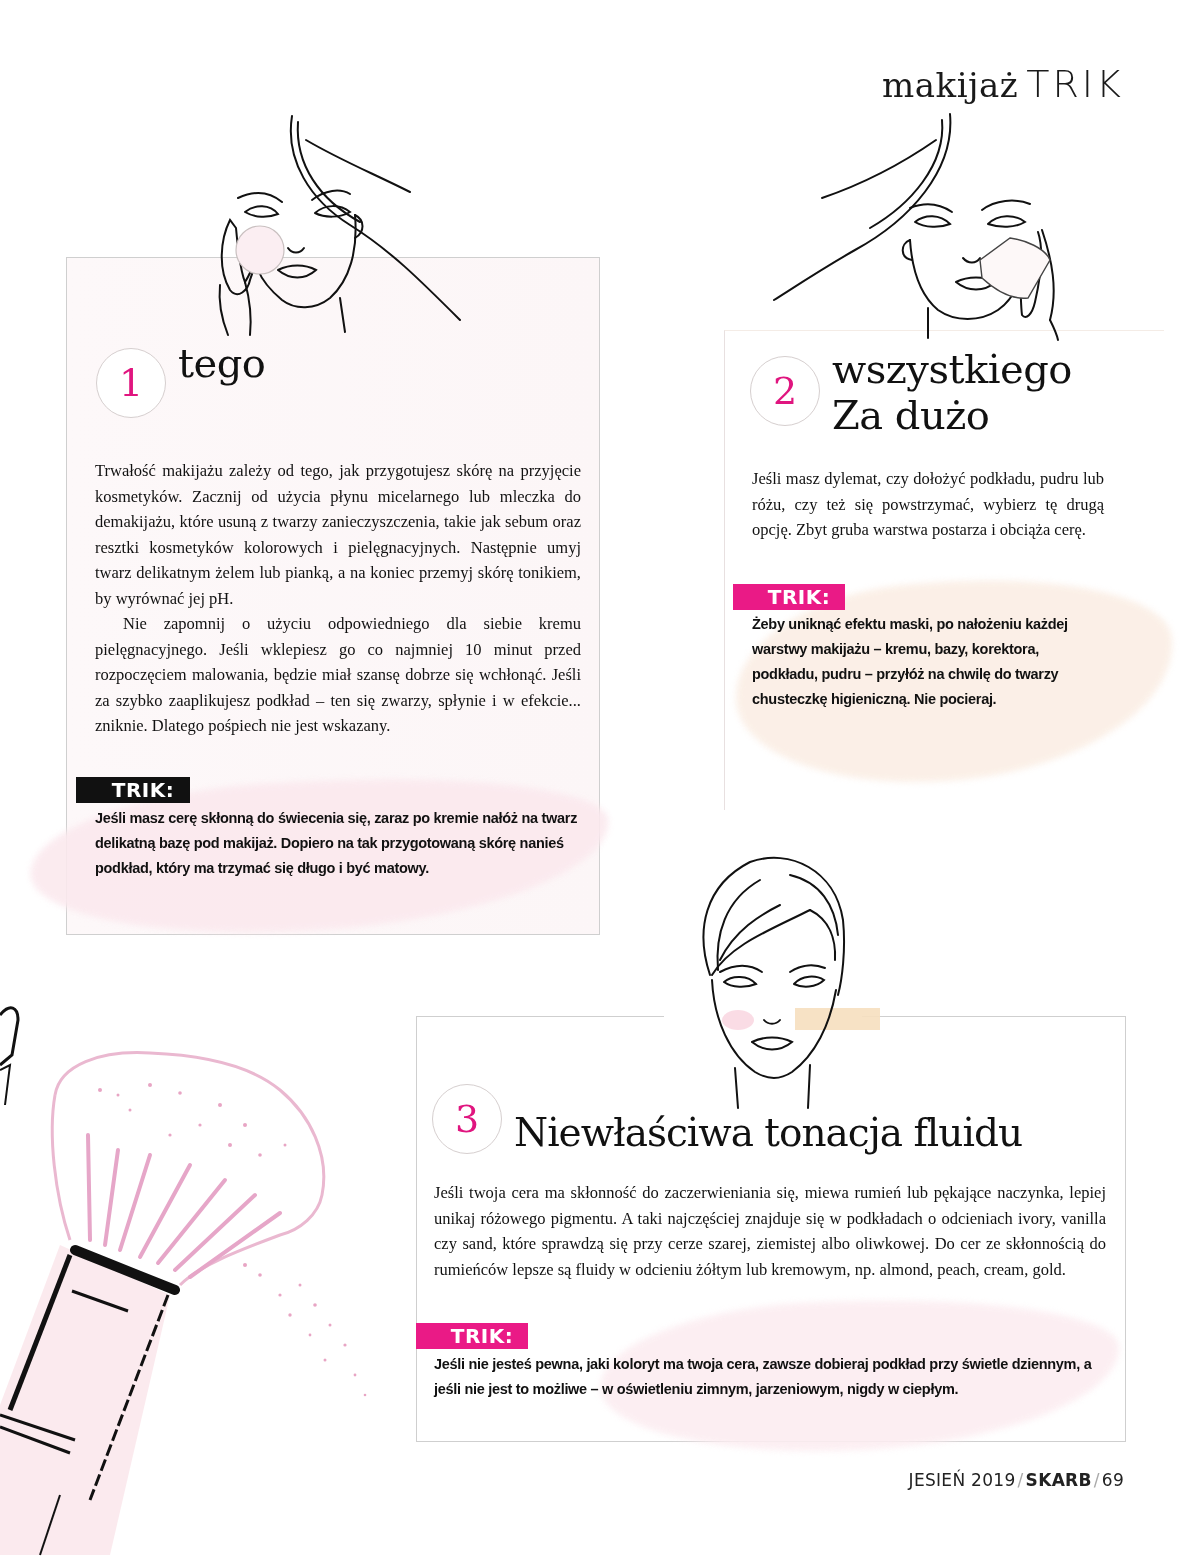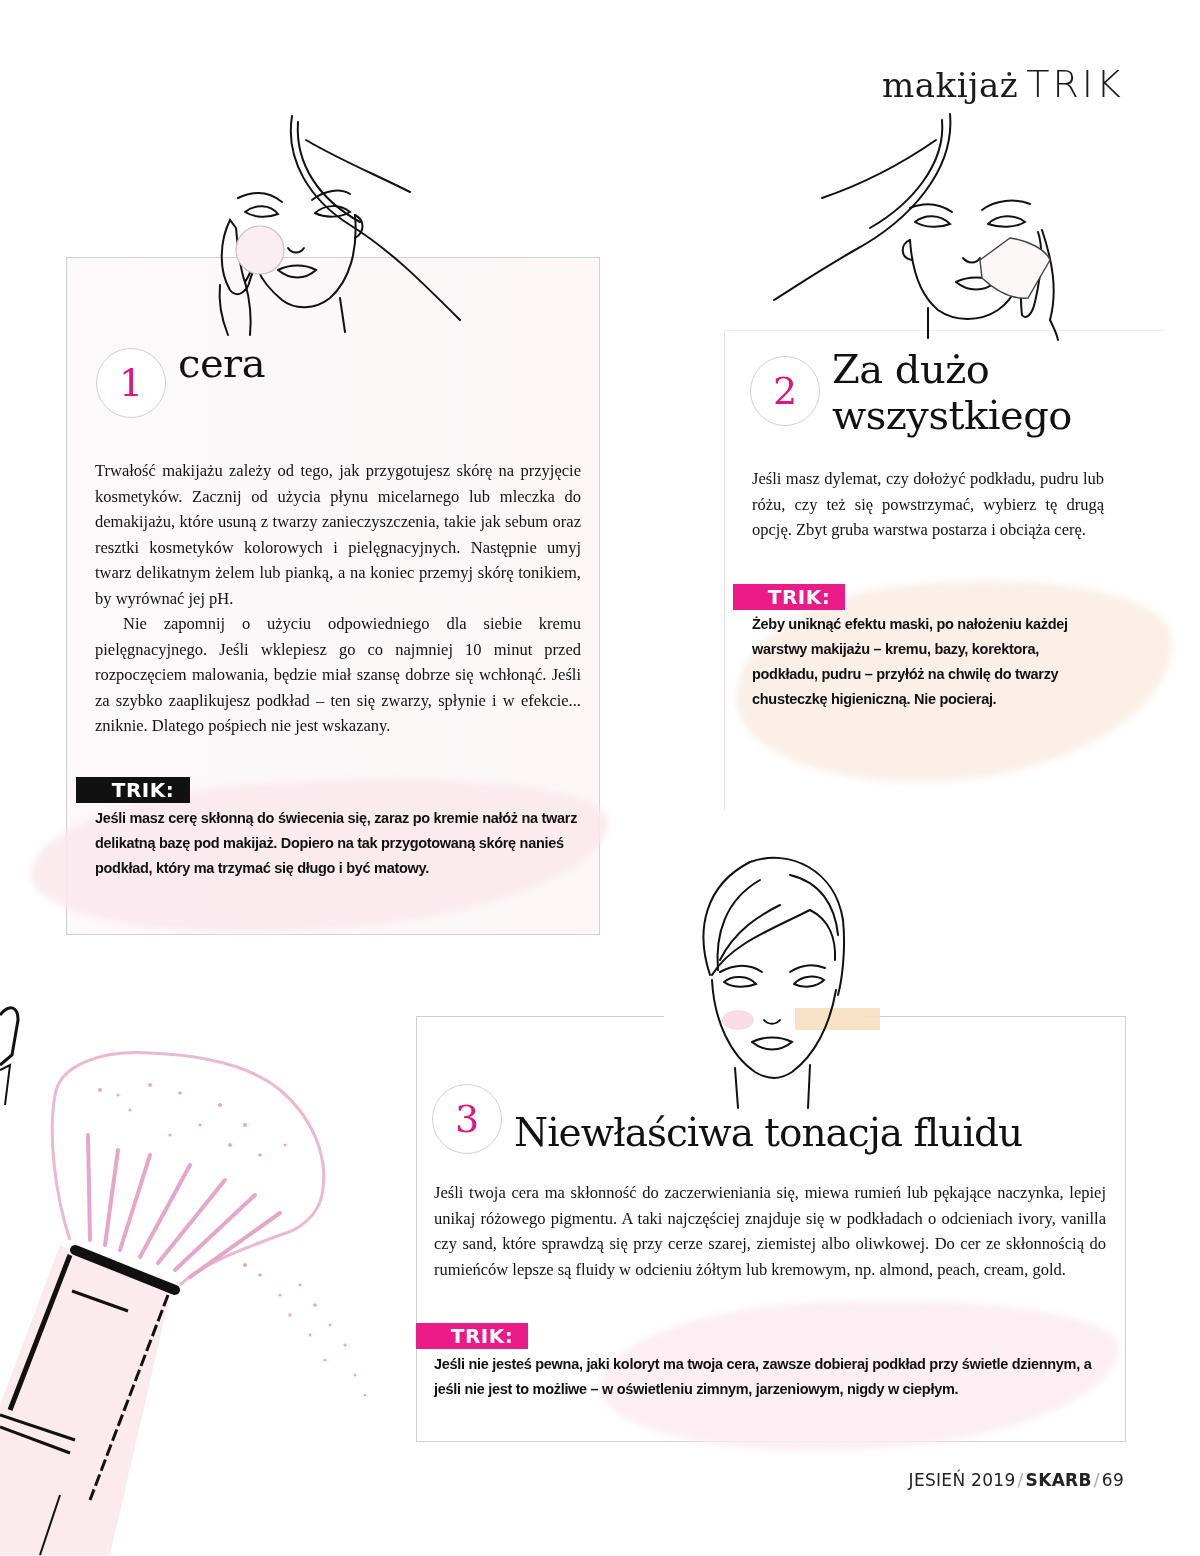--- a/index.html
+++ b/index.html
@@ -79,21 +79,21 @@
 
     <path d="M30 110 C 20 130, 18 160, 30 180 C 38 190, 48 180, 50 170 C 55 155, 60 145, 62 138 C 55 150, 50 165, 45 172 C 40 160, 38 140, 36 118 Z"></path>
     <path d="M45 172 C 50 190, 52 205, 50 225"></path>
     <path d="M20 175 C 18 195, 22 210, 28 225"></path>
   </g>
   <circle cx="60" cy="140" r="24" fill="#fbeef2" stroke="#c9c0c0" stroke-width="1.2"></circle>
 </svg>
 
 <div class="num-circle" style="left:96px; top:348px;">1</div>
 <div class="title" style="left:178px; top:340px;">
-  <div>cera</div>
+  <div>tego</div>
 </div>
 
 <div class="body-text" style="left:95px; top:458px; width:486px;">
   <p>Trwałość makijażu zależy od tego, jak przygotujesz skórę na przyjęcie kosmetyków. Zacznij od użycia płynu micelarnego lub mleczka do demakijażu, które usuną z twarzy zanieczyszczenia, takie jak sebum oraz resztki kosmetyków kolorowych i pielęgnacyjnych. Następnie umyj twarz delikatnym żelem lub pianką, a na koniec przemyj skórę tonikiem, by wyrównać jej pH.</p>
   <p class="indent">Nie zapomnij o użyciu odpowiedniego dla siebie kremu pielęgnacyjnego. Jeśli wklepiesz go co najmniej 10 minut przed rozpoczęciem malowania, będzie miał szansę dobrze się wchłonąć. Jeśli za szybko zaaplikujesz podkład – ten się zwarzy, spłynie i w efekcie... zniknie. Dlatego pośpiech nie jest wskazany.</p>
 </div>
 
 <div class="trik-badge trik-black" style="left:76px; top:777px; width:114px;">TRIK:</div>
 <div class="trik-text" style="left:95px; top:806px; width:486px;">Jeśli masz cerę skłonną do świecenia się, zaraz po kremie nałóż na twarz delikatną bazę pod makijaż. Dopiero na tak przygotowaną skórę nanieś podkład, który ma trzymać się długo i być matowy.</div>
 
@@ -124,22 +124,22 @@
 
     <path d="M282 120 C 292 150, 298 180, 290 210"></path>
     <path d="M278 122 C 284 140, 280 170, 275 192 C 272 205, 266 210, 262 205 C 260 190, 262 170, 256 150"></path>
     <path d="M290 210 C 295 220, 297 225, 298 230"></path>
   </g>
   <path d="M220 150 L 250 128 C 265 130, 285 138, 290 150 L 268 188 C 250 190, 235 180, 222 168 Z" fill="#fdf8f8" stroke="#444" stroke-width="1.4"></path>
 </svg>
 
 <div class="num-circle" style="left:750px; top:356px;">2</div>
 <div class="title" style="left:832px; top:346px;">
+  <div>wszystkiego</div>
   <div>Za dużo</div>
-  <div>wszystkiego</div>
 </div>
 
 <div class="body-text" style="left:752px; top:466px; width:352px;">
   <p>Jeśli masz dylemat, czy dołożyć podkładu, pudru lub różu, czy też się powstrzymać, wybierz tę drugą opcję.  Zbyt gruba warstwa postarza i obciąża cerę.</p>
 </div>
 
 <div class="trik-badge trik-pink" style="left:733px; top:584px; width:112px;">TRIK:</div>
 <div class="trik-text" style="left:752px; top:612px; width:354px;">Żeby uniknąć efektu maski, po nałożeniu każdej warstwy makijażu –  kremu, bazy, korektora, podkładu, pudru – przyłóż na chwilę do twarzy chusteczkę higieniczną. Nie pocieraj.</div>
 
 <div class="box box3"></div>

